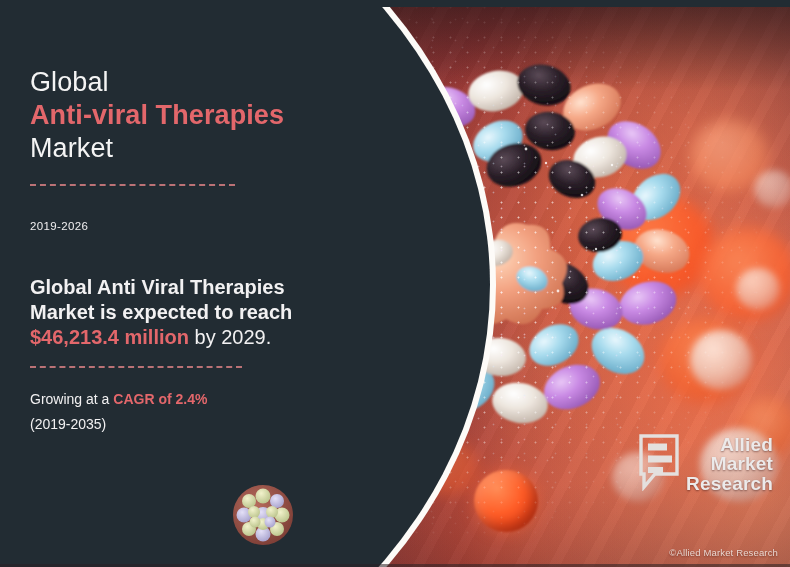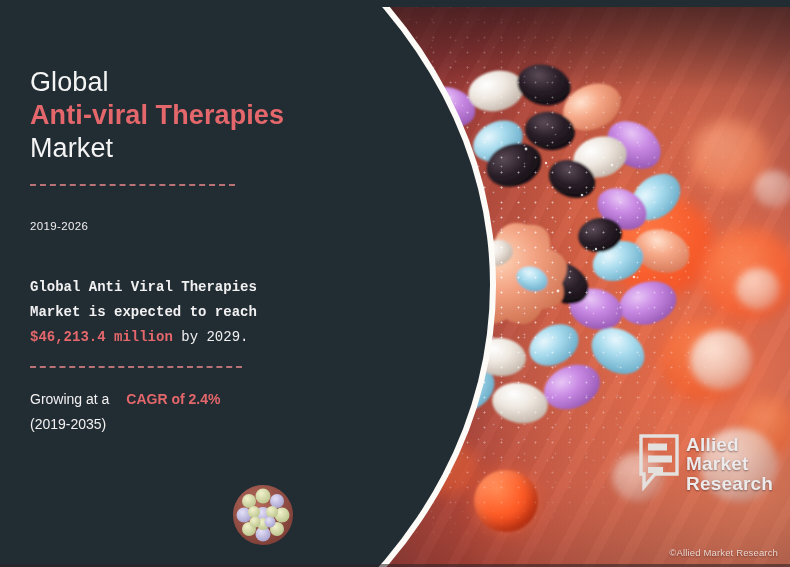--- a/index.html
+++ b/index.html
@@ -191,44 +191,43 @@
     margin: 12px 0 0 0;
     font-size: 11.5px;
     line-height: 19px;
     letter-spacing: .35px;
     color: #f0eff0;
     font-weight: 400;
   }
 
   .stat {
     margin: 39px 0 0 0;
-    font-size: 14px;
+    font-size: 20px;
     line-height: 25px;
     color: #f2f1f2;
     font-weight: 700;
-    font-family: Liberation Mono, monospace;
   }
   .stat .money { color: #e3676b; }
   .stat .tail { font-weight: 400; }
 
   .divider2 {
     height: 0;
     margin: 16px 0 0 0;
     width: 212px;
     border-top: 2px dashed #c9797c;
     opacity: .92;
   }
   .growth {
     margin: 19px 0 0 0;
     font-size: 14px;
     line-height: 25px;
     color: #f2f1f2;
     font-weight: 400;
   }
-  .growth .cagr { color: #e3676b; font-weight: 700; margin-left: 13px; }
+  .growth .cagr { color: #e3676b; font-weight: 700; }
   .growth .years { display: block; }
 
   
   .capsid {
     position: absolute;
     left: 232px; top: 484px;
     width: 62px; height: 62px;
     z-index: 5;
   }
 
@@ -245,20 +244,21 @@
   .logo-mark { flex: 0 0 auto; }
   .logo-text {
     display: flex;
     flex-direction: column;
     color: #eceaea;
     font-size: 19px;
     line-height: 19.5px;
     font-weight: 700;
     letter-spacing: .2px;
     text-shadow: 0 1px 2px rgba(60,20,20,0.5);
+    align-items: flex-end;
   }
 
   .credit {
     position: absolute;
     right: 12px;
     bottom: 9px;
     z-index: 7;
     font-size: 9.5px;
     color: #efe3de;
     opacity: .9;

